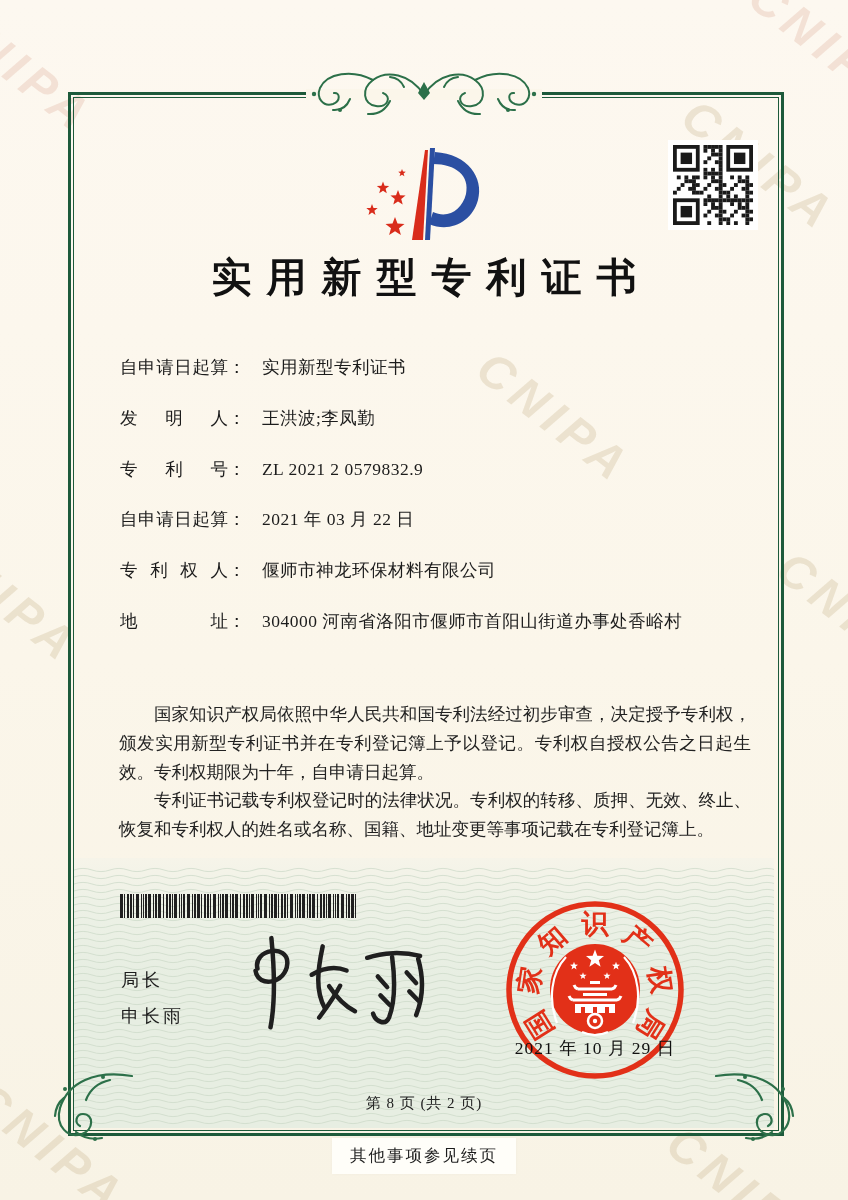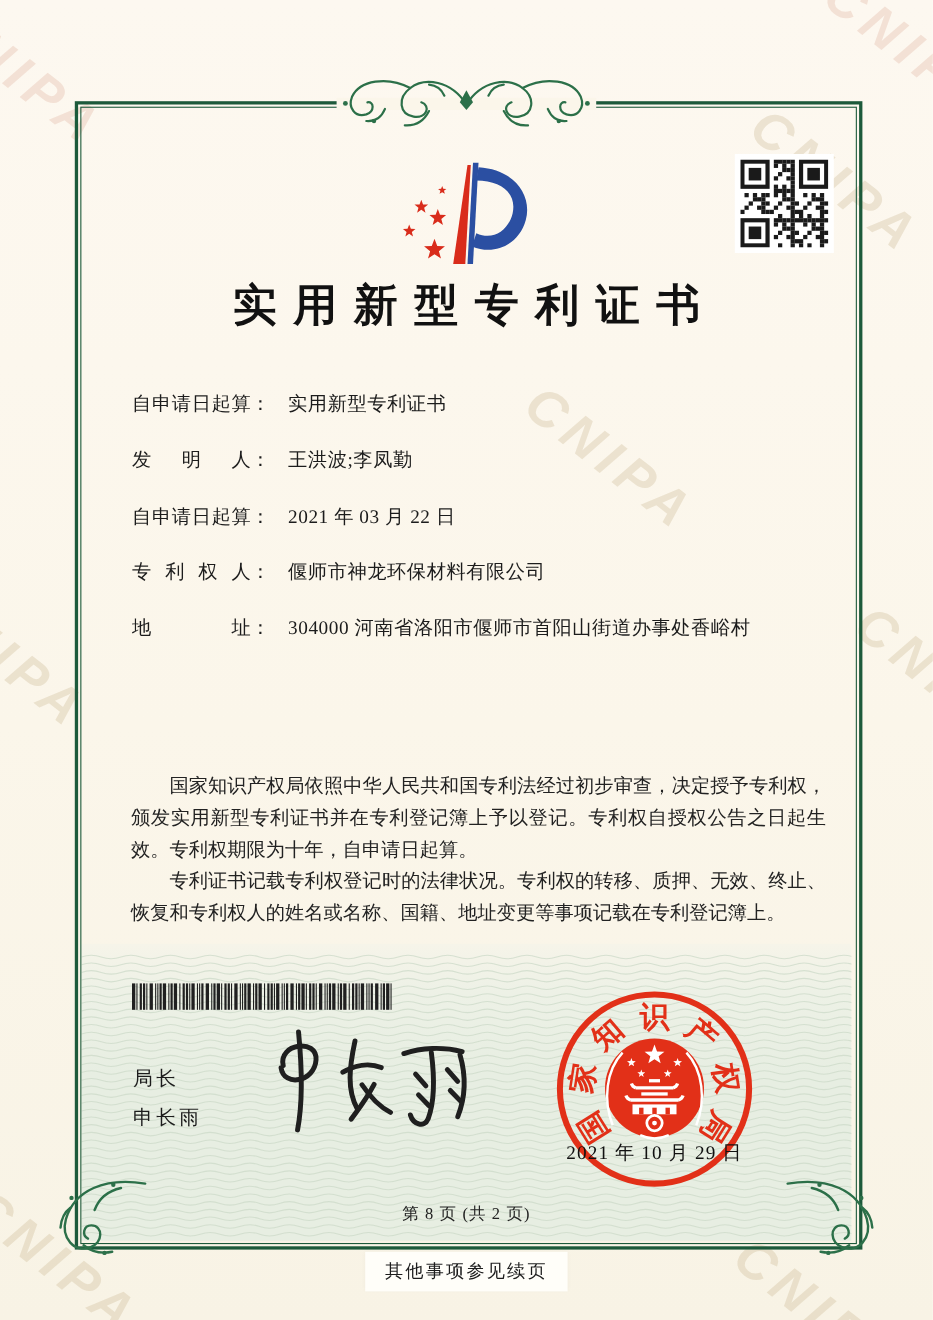--- a/index.html
+++ b/index.html
@@ -293,20 +293,24 @@
   <div class="fields">
     <div class="frow">
       <span class="flabel">自申请日起算</span><span class="fcolon">：</span>
       <span class="fvalue">实用新型专利证书</span>
     </div>
     <div class="frow">
       <span class="flabel">发明人</span><span class="fcolon">：</span>
       <span class="fvalue">王洪波;李凤勤</span>
     </div>
     <div class="frow">
+      <span class="flabel">专利号</span><span class="fcolon">：</span>
+      <span class="fvalue">ZL 2021 2 0579832.9</span>
+    </div>
+    <div class="frow">
       <span class="flabel">自申请日起算</span><span class="fcolon">：</span>
       <span class="fvalue">2021 年 03 月 22 日</span>
     </div>
     <div class="frow">
       <span class="flabel">专利权人</span><span class="fcolon">：</span>
       <span class="fvalue">偃师市神龙环保材料有限公司</span>
     </div>
     <div class="frow">
       <span class="flabel">地址</span><span class="fcolon">：</span>
       <span class="fvalue">304000 河南省洛阳市偃师市首阳山街道办事处香峪村</span>

